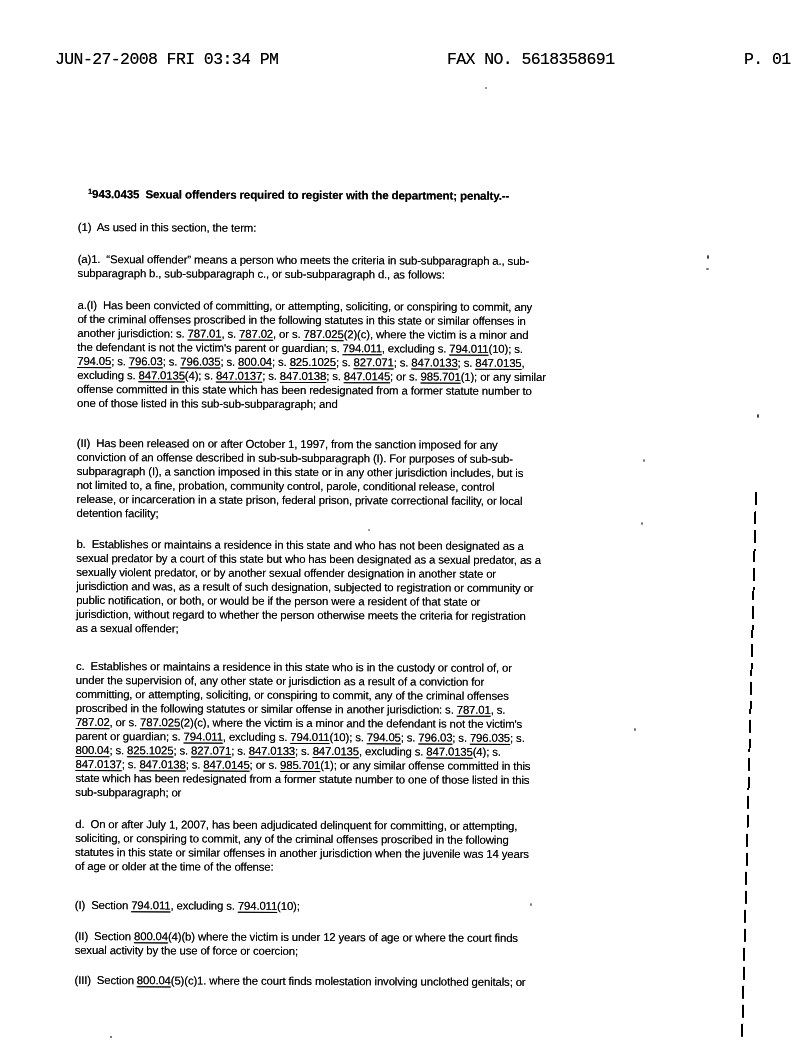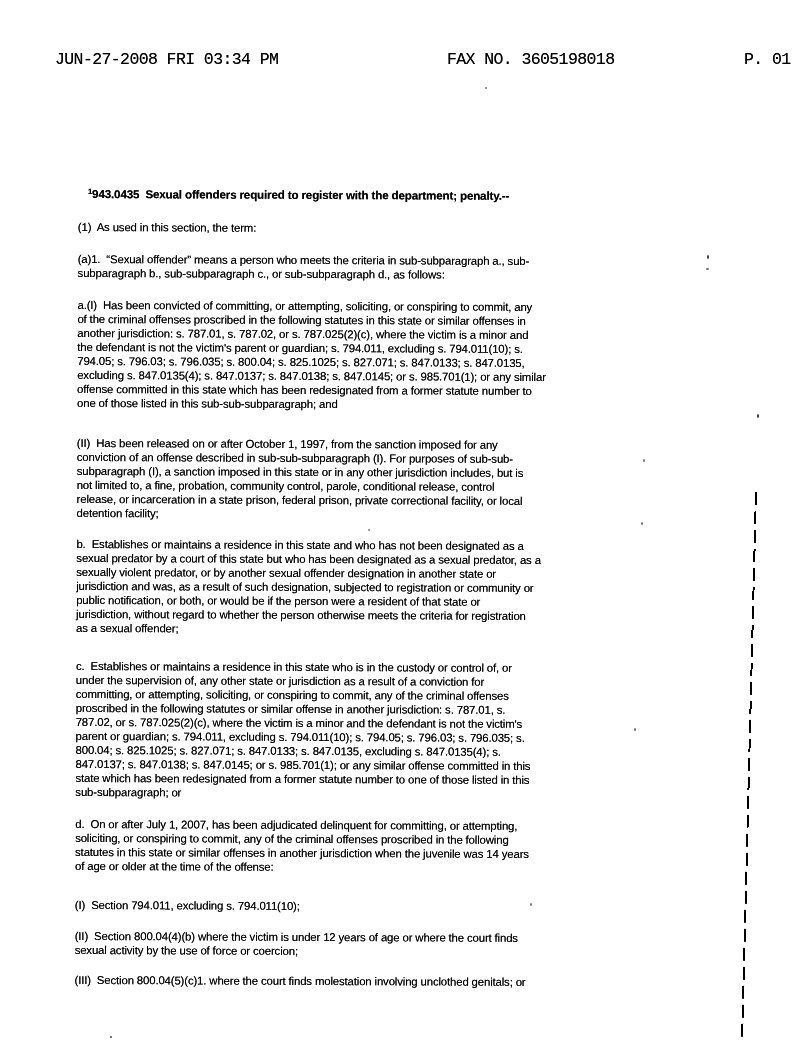--- a/index.html
+++ b/index.html
@@ -32,21 +32,21 @@
     font-size:11.4px; line-height:14px; letter-spacing:-0.15px;
     transform: rotate(0.25deg); transform-origin: 0 0;
     text-shadow: 0 0 0.35px rgba(0,0,0,.75);
   }
   .doc p { white-space:pre; }
   .title {
     margin-left:10px; font-weight:700; font-size:11.6px;
   }
   .title sup { font-size:7.5px; vertical-align:4px; letter-spacing:0; }
   .para { font-weight:400; }
-  .u { text-underline-offset:2px; text-decoration-thickness:1px; }
+  .u { text-decoration:underline; text-underline-offset:2px; text-decoration-thickness:1px; }
 
   
   .dash-line {
     position:absolute; left:755px; top:447px; width:2px; height:549px;
     background: repeating-linear-gradient(180deg, #1c1c1c 0 13px, transparent 13px 19px);
     transform: rotate(1.45deg); transform-origin: top center;
   }
   .speck { position:absolute; background:#2a2a2a; border-radius:50%; }
   .s1  { left:485px; top:42px;  width:2px; height:2px; opacity:.55; }
   .s2  { left:707px; top:210px; width:2px; height:4px; opacity:.8; }
@@ -60,21 +60,21 @@
   .s10 { left:368px; top:484px; width:2px; height:2px; opacity:.5; }
 </style>
 </head>
 <body>
 
 <div class="page">
   <div class="scan">
 
     <header class="fax-header">
       <span class="fh-left">JUN-27-2008 FRI 03:34 PM</span>
-      <span class="fh-mid">FAX NO. 3605198018</span>
+      <span class="fh-mid">FAX NO. 5618358691</span>
       <span class="fh-right">P. 01</span>
     </header>
 
     <main class="doc">
       <p class="title"><sup>1</sup><span>943.0435  Sexual offenders required to register with the department; penalty.--</span></p>
 
       <p class="para" style="margin-top:19px">(1)  As used in this section, the term:</p>
       <p class="para" style="margin-top:18px">(a)1.  “Sexual offender” means a person who meets the criteria in sub-subparagraph a., sub-<br>subparagraph b., sub-subparagraph c., or sub-subparagraph d., as follows:</p>
       <p class="para" style="margin-top:18px">a.(I)  Has been convicted of committing, or attempting, soliciting, or conspiring to commit, any<br>of the criminal offenses proscribed in the following statutes in this state or similar offenses in<br>another jurisdiction: s. <span class="u">787.01</span>, s. <span class="u">787.02</span>, or s. <span class="u">787.025</span>(2)(c), where the victim is a minor and<br>the defendant is not the victim's parent or guardian; s. <span class="u">794.011</span>, excluding s. <span class="u">794.011</span>(10); s.<br><span class="u">794.05</span>; s. <span class="u">796.03</span>; s. <span class="u">796.035</span>; s. <span class="u">800.04</span>; s. <span class="u">825.1025</span>; s. <span class="u">827.071</span>; s. <span class="u">847.0133</span>; s. <span class="u">847.0135</span>,<br>excluding s. <span class="u">847.0135</span>(4); s. <span class="u">847.0137</span>; s. <span class="u">847.0138</span>; s. <span class="u">847.0145</span>; or s. <span class="u">985.701</span>(1); or any similar<br>offense committed in this state which has been redesignated from a former statute number to<br>one of those listed in this sub-sub-subparagraph; and</p>
       <p class="para" style="margin-top:26px">(II)  Has been released on or after October 1, 1997, from the sanction imposed for any<br>conviction of an offense described in sub-sub-subparagraph (I). For purposes of sub-sub-<br>subparagraph (I), a sanction imposed in this state or in any other jurisdiction includes, but is<br>not limited to, a fine, probation, community control, parole, conditional release, control<br>release, or incarceration in a state prison, federal prison, private correctional facility, or local<br>detention facility;</p>

